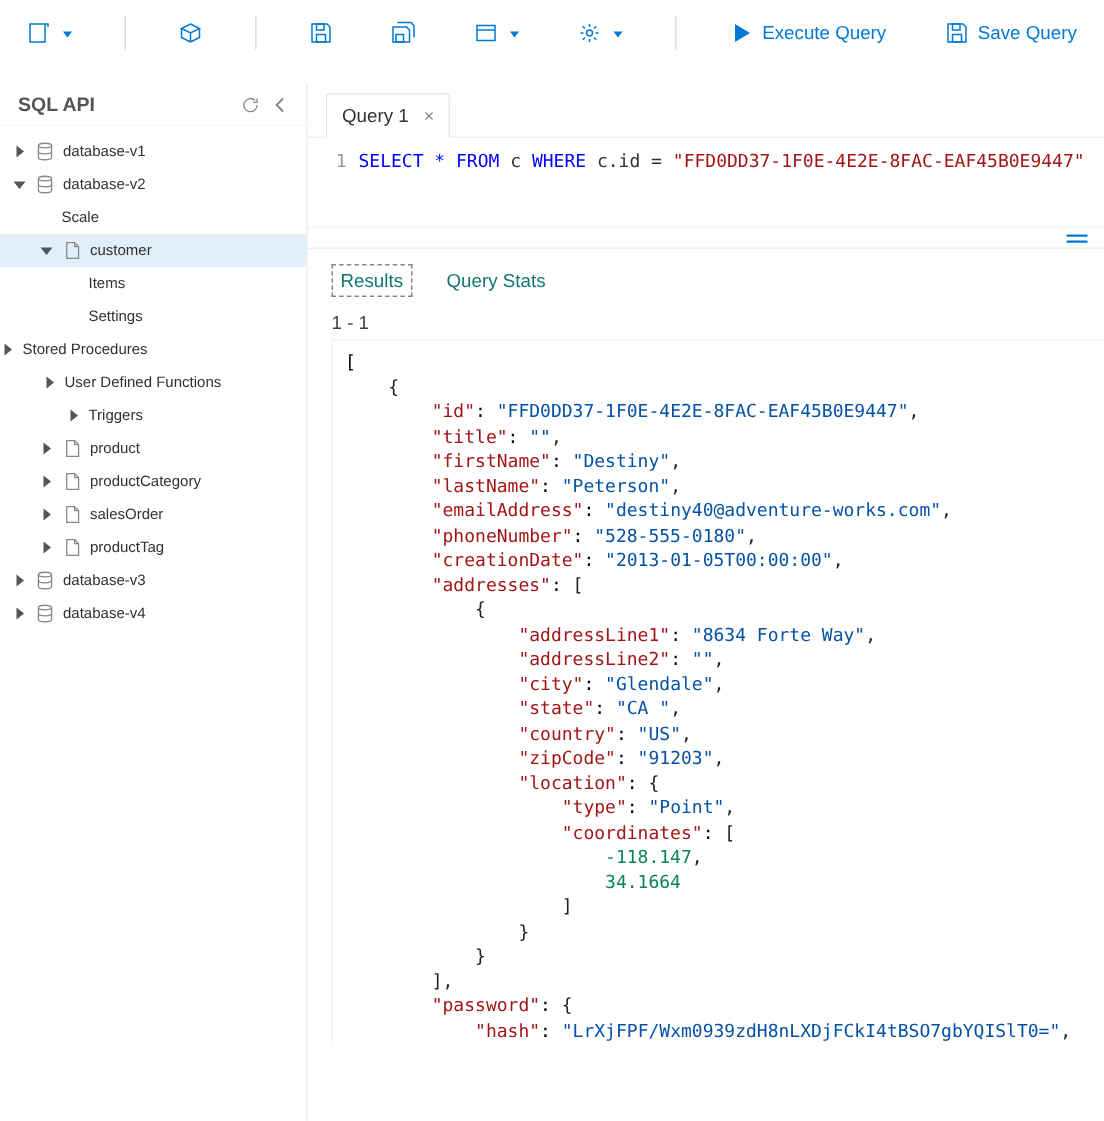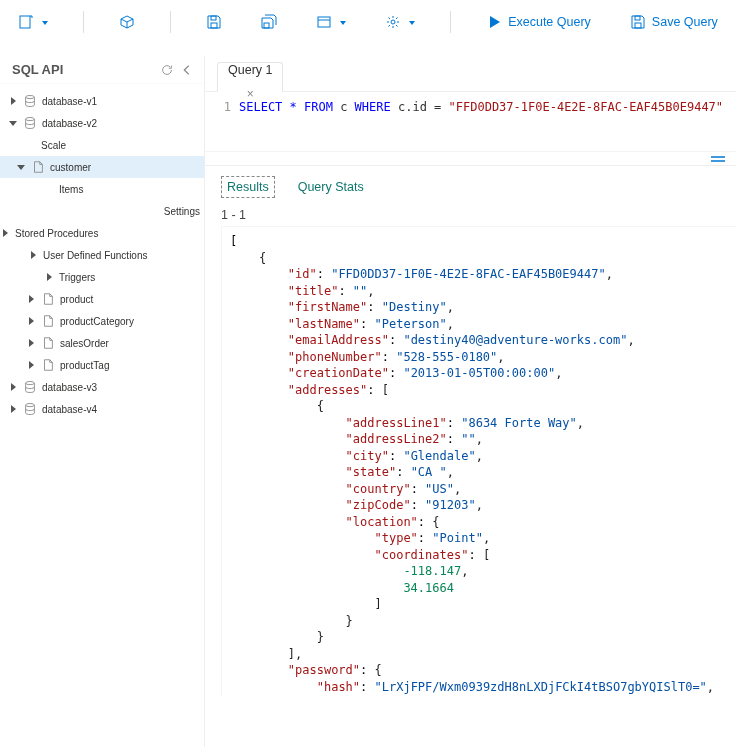--- a/index.html
+++ b/index.html
@@ -67,21 +67,21 @@
   
   .ico{display:inline-flex;align-items:center;justify-content:center;width:14px;height:14px;}
   .ico svg{width:14px;height:14px;}
   
   .editor{flex:1;display:flex;flex-direction:column;min-width:0;}
   .tabs{height:36px;display:flex;align-items:flex-end;padding-left:12px;position:relative;}
   .tabs::after{content:"";position:absolute;left:0;right:0;bottom:0;height:1px;background:#eee;}
   .tab{
     height:30px;display:flex;align-items:center;gap:10px;
     padding:0 10px;border:1px solid #e5e5e5;border-bottom:1px solid #fff;
-    border-radius:3px 3px 0 0;background:#fff;z-index:1;font-size:12.5px;flex-direction:column;
+    border-radius:3px 3px 0 0;background:#fff;z-index:1;font-size:12.5px;
   }
   .tab .x{color:#888;font-size:12px;cursor:pointer;}
   .codearea{
     height:60px;display:flex;font-family:Consolas,Menlo,monospace;font-size:12px;
     border-bottom:1px solid #f4f4f4;
   }
   .gutter{width:34px;text-align:right;color:#999;padding:8px 8px 0 0;user-select:none;}
   .codeline{padding:8px 6px 0 0;white-space:pre;}
   .kw{color:var(--code-key);}
   .str{color:var(--code-red);}
@@ -208,37 +208,37 @@
               <path d="M3 3.5v9c0 1 2.2 1.8 5 1.8s5-.8 5-1.8v-9"></path>
               <path d="M3 8c0 1 2.2 1.8 5 1.8s5-.8 5-1.8"></path>
             </svg>
           </span>
           <span class="lbl">database-v2</span>
         </div>
         <div class="row" style="padding-left: 26px;">
           <span class="arrow"></span>
           <span class="lbl">Scale</span>
         </div>
-        <div class="row selected" style="padding-left: 16px; text-align: right;">
+        <div class="row selected" style="padding-left: 26px; text-align: right;">
           <span class="arrow">
             <span class="tri-d"></span>
           </span>
           <span class="ico">
             <svg viewBox="0 0 16 16" fill="none" stroke="#888" stroke-width="1">
               <path d="M4 2h6l3 3v9H4z"></path>
               <path d="M10 2v3h3"></path>
             </svg>
           </span>
           <span class="lbl">customer</span>
         </div>
         <div class="row" style="padding-left: 44px;">
           <span class="arrow"></span>
           <span class="lbl">Items</span>
         </div>
-        <div class="row" style="padding-left: 44px; justify-content: flex-end;">
+        <div class="row" style="padding-left: 44px;">
           <span class="arrow"></span>
           <span class="lbl">Settings</span>
         </div>
         <div class="row" style="">
           <span class="arrow">
             <span class="tri-r"></span>
           </span>
           <span class="lbl">Stored Procedures</span>
         </div>
         <div class="row" style="padding-left: 28px;">

